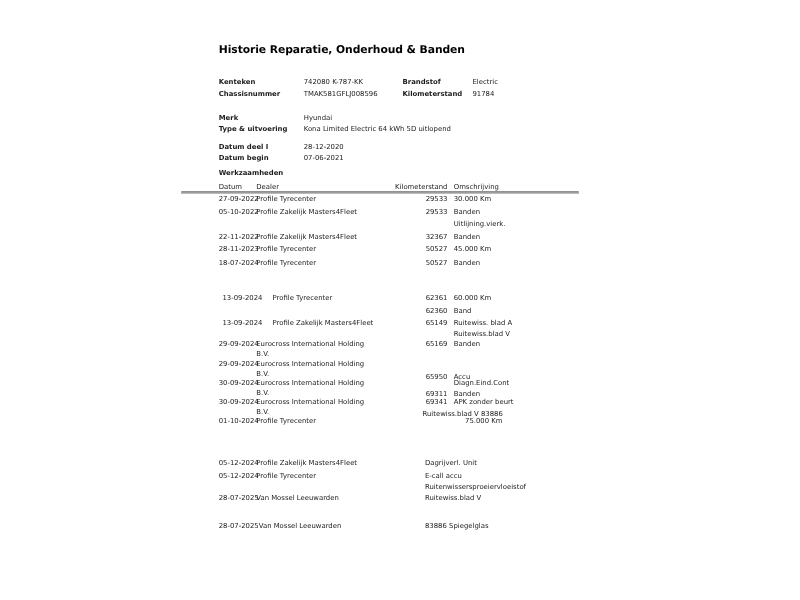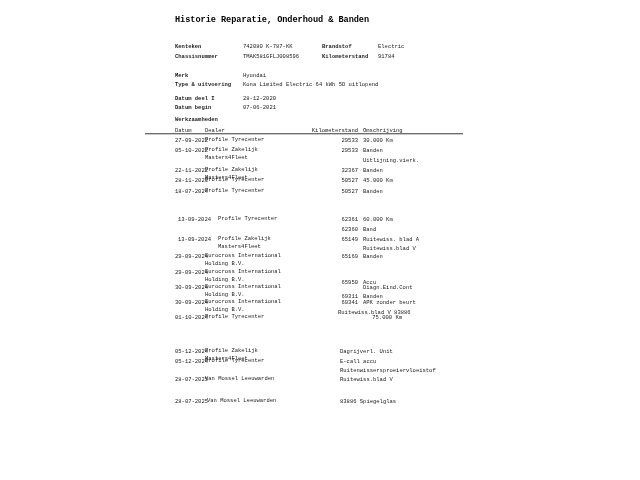--- a/index.html
+++ b/index.html
@@ -2,21 +2,21 @@
 <html><head>
 <meta charset="utf-8">
 <style>
   html,body{margin:0;padding:0;}
   body{
     width:640px;height:480px;background:#ffffff;overflow:hidden;position:relative;
     font-family:"DejaVu Sans","Liberation Sans",sans-serif;
     font-size:5.5px;line-height:9.5px;color:#1b1b1b;
     -webkit-font-smoothing:antialiased;
   }
-  .page{position:absolute;left:175px;top:16px;width:300px;height:420px;font-family:Liberation Mono, monospace;}
+  .page{position:absolute;left:175px;top:36px;width:300px;height:420px;}
   .b{font-weight:bold;}
   .doc-title{
     position:absolute;left:0;top:0;font-size:8.6px;font-weight:bold;
     letter-spacing:-0.05px;white-space:nowrap;color:#000;
   }
   
   .frow{position:absolute;left:0;display:flex;white-space:nowrap;}
   .frow .fl{width:68px;flex:none;font-weight:bold;}
   .frow .fv{width:79px;flex:none;}
   .frow .fl2{width:56px;flex:none;font-weight:bold;}

